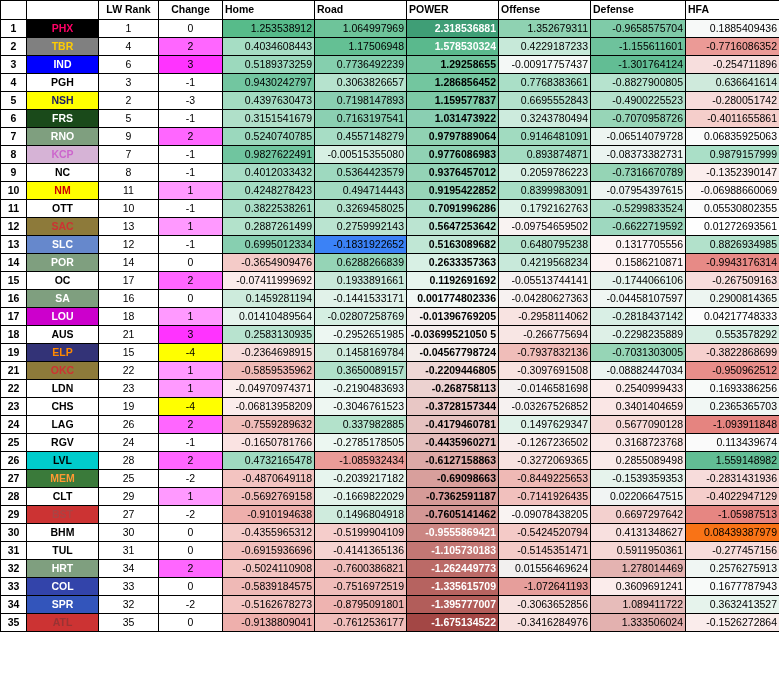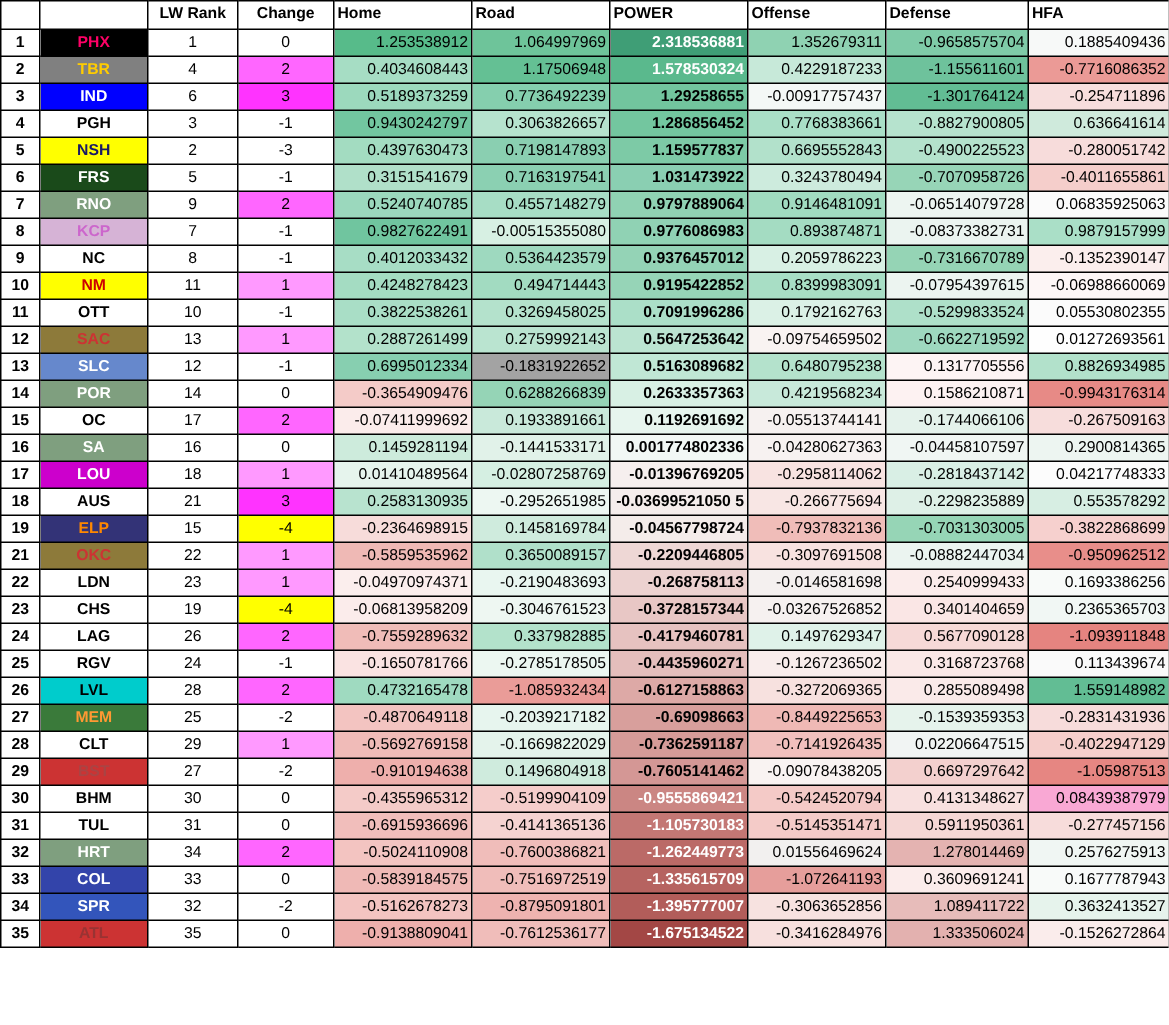--- a/index.html
+++ b/index.html
@@ -194,21 +194,21 @@
           <td class="c-num" style="background: rgb(249, 243, 242);">-0.09754659502</td>
           <td class="c-num" style="background: rgb(158, 216, 191);">-0.6622719592</td>
           <td class="c-num" style="background: rgb(254, 254, 254);">0.01272693561</td>
         </tr>
         <tr>
           <td class="c-rank">13</td>
           <td class="c-team" style="background: rgb(102, 136, 204); color: rgb(255, 255, 255);">SLC</td>
           <td class="c-lw">12</td>
           <td class="c-chg" style="background: rgb(255, 255, 255);">-1</td>
           <td class="c-num" style="background: rgb(135, 207, 176);">0.6995012334</td>
-          <td class="c-num" style="background: #a3a3a3;">-0.1831922652</td>
+          <td class="c-num" style="background: #3b82f6;">-0.1831922652</td>
           <td class="c-pow" style="background: rgb(192, 231, 213);">0.5163089682</td>
           <td class="c-num" style="background: rgb(180, 226, 204);">0.6480795238</td>
           <td class="c-num" style="background: rgb(253, 244, 244);">0.1317705556</td>
           <td class="c-num" style="background: rgb(178, 225, 203);">0.8826934985</td>
         </tr>
         <tr>
           <td class="c-rank">14</td>
           <td class="c-team" style="background: rgb(127, 159, 127); color: rgb(255, 255, 255);">POR</td>
           <td class="c-lw">14</td>
           <td class="c-chg" style="background: rgb(255, 255, 255);">0</td>
@@ -390,21 +390,21 @@
         <tr>
           <td class="c-rank">30</td>
           <td class="c-team" style="background: rgb(255, 255, 255); color: rgb(0, 0, 0);">BHM</td>
           <td class="c-lw">30</td>
           <td class="c-chg" style="background: rgb(255, 255, 255);">0</td>
           <td class="c-num" style="background: rgb(244, 203, 200);">-0.4355965312</td>
           <td class="c-num" style="background: rgb(245, 205, 203);">-0.5199904109</td>
           <td class="c-pow" style="background: rgb(203, 134, 131); color: rgb(255, 255, 255);">-0.9555869421</td>
           <td class="c-num" style="background: rgb(244, 202, 199);">-0.5424520794</td>
           <td class="c-num" style="background: rgb(248, 224, 223);">0.4131348627</td>
-          <td class="c-num" style="background: #f9a8d4;">0.08439387979</td>
+          <td class="c-num" style="background: #f97316;">0.08439387979</td>
         </tr>
         <tr>
           <td class="c-rank">31</td>
           <td class="c-team" style="background: rgb(255, 255, 255); color: rgb(0, 0, 0);">TUL</td>
           <td class="c-lw">31</td>
           <td class="c-chg" style="background: rgb(255, 255, 255);">0</td>
           <td class="c-num" style="background: rgb(241, 190, 187);">-0.6915936696</td>
           <td class="c-num" style="background: rgb(245, 211, 209);">-0.4141365136</td>
           <td class="c-pow" style="background: rgb(195, 119, 116); color: rgb(255, 255, 255);">-1.105730183</td>
           <td class="c-num" style="background: rgb(244, 203, 200);">-0.5145351471</td>

